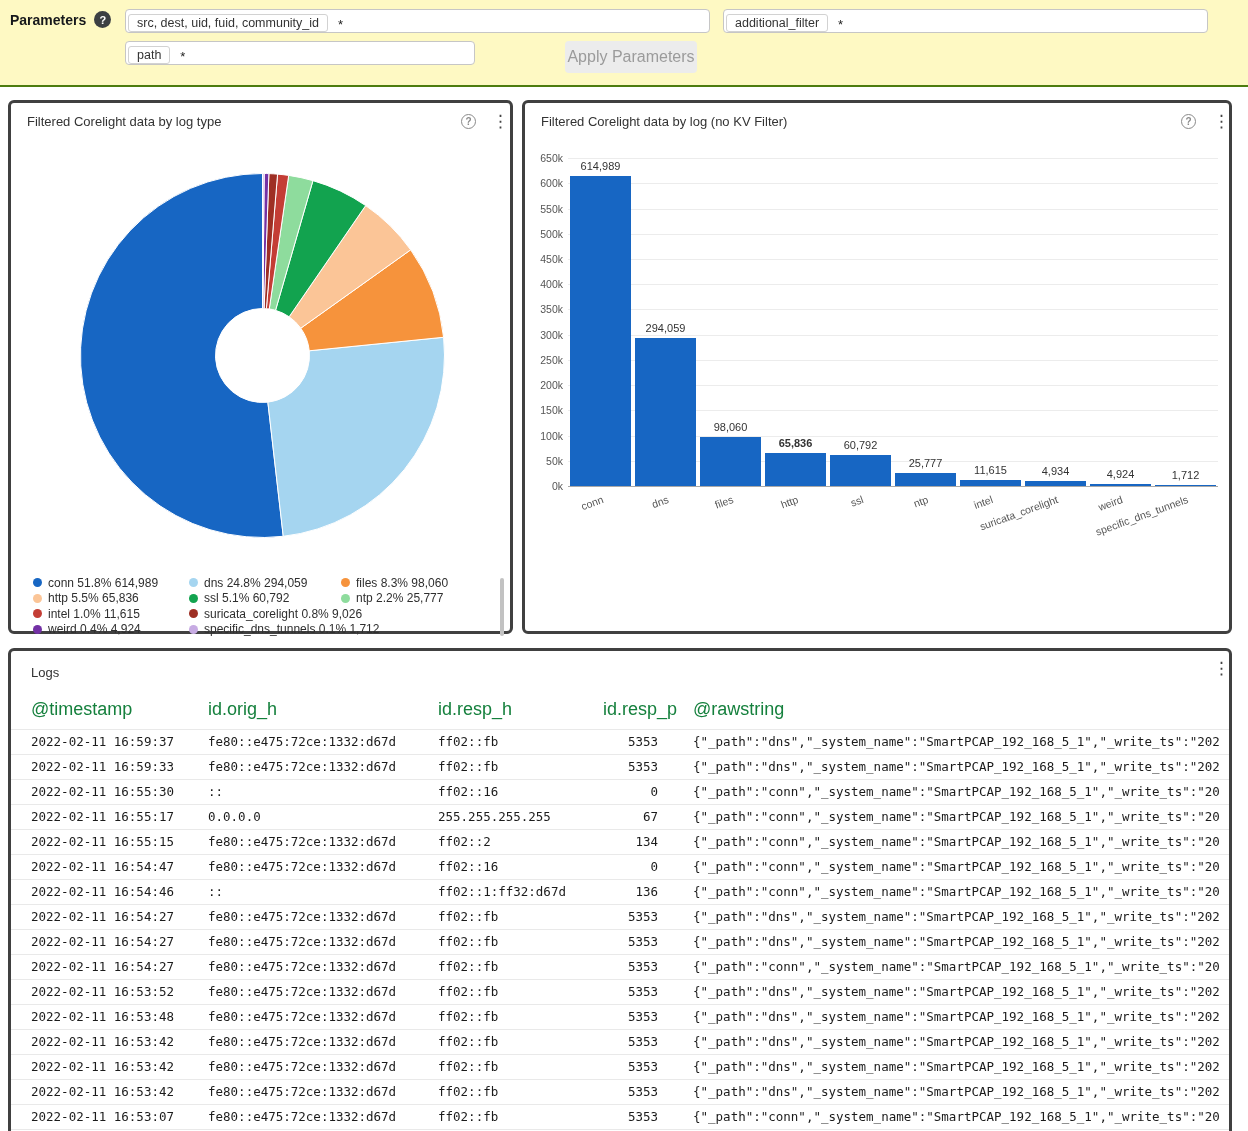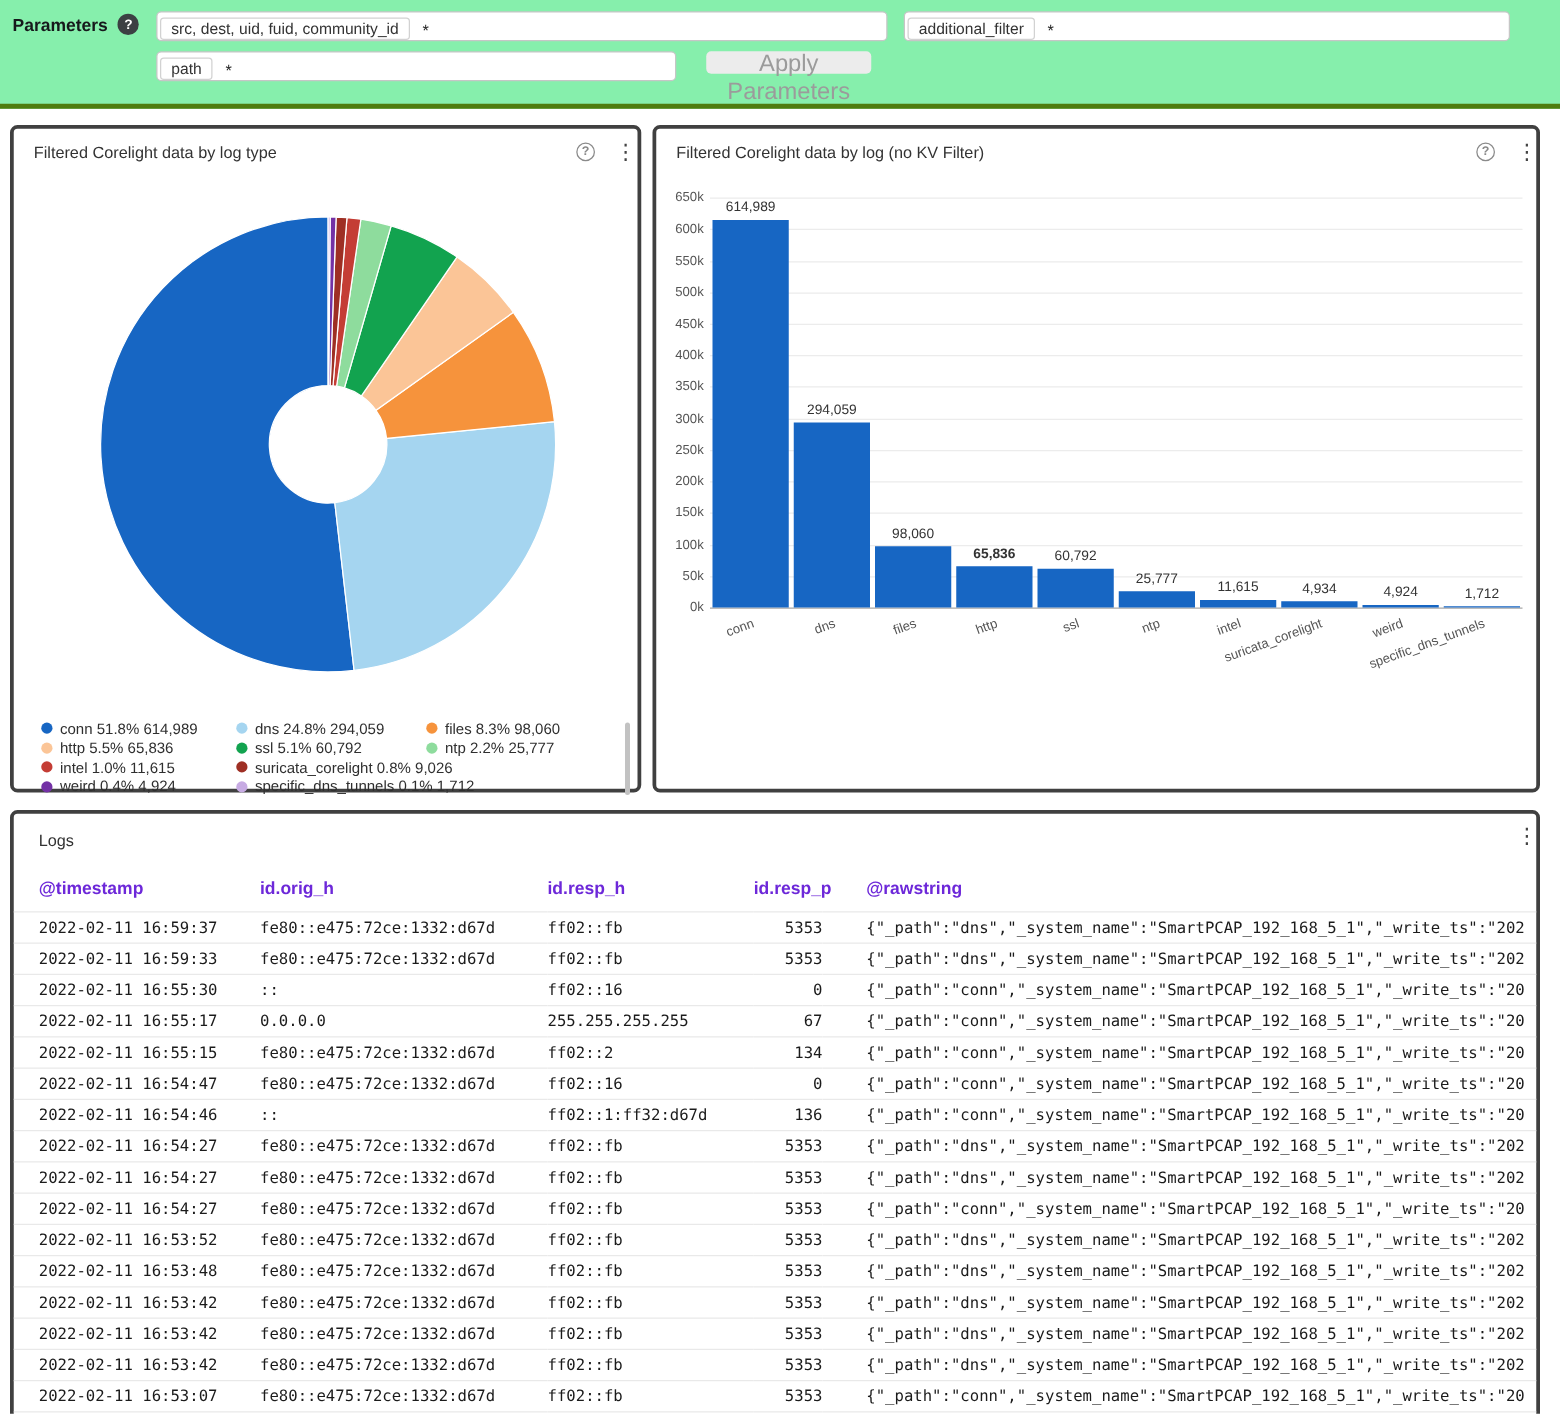--- a/index.html
+++ b/index.html
@@ -1,30 +1,30 @@
 <!DOCTYPE html>
 <html><head>
 <meta charset="utf-8">
 <style>
   *{box-sizing:border-box;margin:0;padding:0}
   html,body{width:1248px;height:1131px}
   body{overflow:hidden;position:relative;background:#fff;font-family:"Liberation Sans",sans-serif;color:#222}
 
   
-  .param-bar{position:absolute;left:0;top:0;width:1248px;height:87px;background:#86efac;border-bottom:4px solid #4d7c0f}
+  .param-bar{position:absolute;left:0;top:0;width:1248px;height:87px;background:#fef9c3;border-bottom:2px solid #4d7c0f}
   .param-title-wrap{position:absolute;left:10px;top:11px;display:flex;align-items:center;gap:8px}
   .param-title{font-size:14px;font-weight:700;color:#16181b}
   .help-filled{width:17px;height:17px;border-radius:50%;background:#3c4043;color:#fff;font-size:11px;font-weight:700;display:inline-flex;align-items:center;justify-content:center;cursor:pointer}
   .param-field{position:absolute;display:flex;align-items:flex-end;border:1px solid #c6c6c6;border-radius:4px;background:#fff;height:24px;padding:0 2px;cursor:text}
   .param-field .chip{border:1px solid #d2d2d2;border-radius:3px;padding:0 8px;font-size:12.5px;color:#333;white-space:nowrap;height:18px;display:inline-flex;align-items:center;background:#fff}
   .param-field .pval{margin-left:10px;font-size:13px;color:#222}
   .f1{left:125px;top:9px;width:585px}
   .f2{left:723px;top:9px;width:485px}
-  .f3{left:125px;top:41px;width:416px}
-  .apply-btn{position:absolute;left:565px;top:41px;width:132px;height:18px;background:#ececec;color:#9b9b9b;border:none;border-radius:4px;font-size:19px;font-family:inherit;cursor:default}
+  .f3{left:125px;top:41px;width:350px}
+  .apply-btn{position:absolute;left:565px;top:41px;width:132px;height:32px;background:#ececec;color:#9b9b9b;border:none;border-radius:4px;font-size:16px;font-family:inherit;cursor:default}
 
   
   .panel{position:absolute;background:#fff;border:3px solid #404040;border-radius:6px}
   .pie-panel{left:8px;top:100px;width:505px;height:534px}
   .bar-panel{left:522px;top:100px;width:710px;height:534px}
   .logs-panel{left:8px;top:648px;width:1224px;height:490px}
   .panel-title{position:absolute;left:16px;top:11px;font-size:13px;color:#333}
   .logs-panel .panel-title{left:20px;top:14px}
   .help-outline{position:absolute;width:15px;height:15px;border:1.5px solid #8a8a8a;border-radius:50%;color:#8a8a8a;font-size:10px;font-weight:700;display:flex;align-items:center;justify-content:center;cursor:pointer}
   .kebab{position:absolute;font-size:17px;color:#444;cursor:pointer;line-height:1}
@@ -50,21 +50,21 @@
   .bar{position:absolute;bottom:0;cursor:pointer}
   .bar-value{position:absolute;transform:translateX(-50%);font-size:11px;color:#333;white-space:nowrap}
   .xtick{position:absolute;font-size:10.5px;color:#555;white-space:nowrap;transform-origin:top right;transform:rotate(-20deg);text-align:right}
 
   
   .logs-table{position:absolute;left:0;top:40px;width:100%;border-collapse:collapse;table-layout:fixed}
   .logs-table col.w0{width:197px}
   .logs-table col.w1{width:230px}
   .logs-table col.w2{width:165px}
   .logs-table col.w3{width:55px}
-  .logs-table th{height:38px;font-size:14px;font-weight:700;color:#6d28d9;text-align:left;vertical-align:middle;border-bottom:1px solid #e9e9e9;white-space:nowrap}
+  .logs-table th{height:38px;font-size:18px;font-weight:400;color:#15803d;text-align:left;vertical-align:middle;border-bottom:1px solid #e9e9e9;white-space:nowrap}
   .logs-table td{height:25px;font-family:"DejaVu Sans Mono",monospace;font-size:12.5px;color:#1b1b1b;white-space:nowrap;overflow:hidden;border-bottom:1px solid #e9e9e9;vertical-align:middle}
   .logs-table .c0{padding-left:20px}
   .logs-table .c3{text-align:right}
   .logs-table .c4{padding-left:35px}
 </style>
 </head>
 <body>
 
 <div class="param-bar">
   <div class="param-title-wrap">

